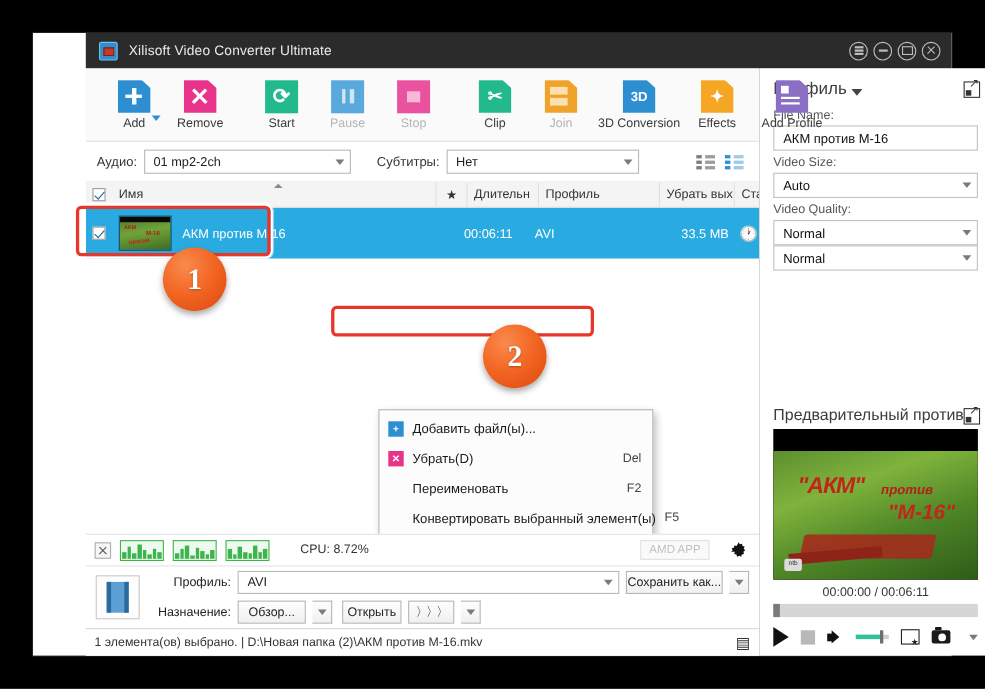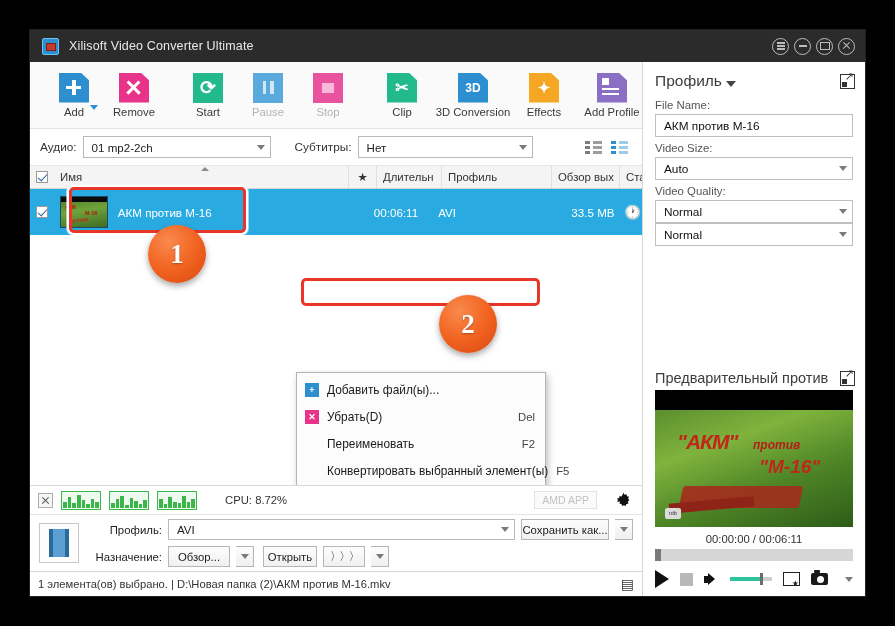--- a/index.html
+++ b/index.html
@@ -9,20 +9,21 @@
     font-family: "Liberation Sans", sans-serif;
     overflow: hidden;
   }
   .app {
     position: absolute;
     left: 30px; top: 30px;
     width: 835px; height: 566px;
     background: #fff;
     display: flex; flex-direction: column;
     box-shadow: 0 0 0 1px #222;
+    padding-left: 48px;
   }
 
   
   .titlebar {
     height: 32px; background: #2b2b2b;
     display: flex; align-items: center;
     flex: 0 0 32px; position: relative;
   }
   .title-icon {
     width: 17px; height: 17px; margin-left: 12px;
@@ -368,20 +369,27 @@
             <div class="tb-lbl dim">Stop</div>
           </div>
         </div>
         <div class="tb-sep"></div>
 
         <div class="tb-group">
           <div class="tb-item">
             <div class="tb-ico doc-shape" style="background:#22b98c;font-size:16px;">✂</div>
             <div class="tb-lbl">Clip</div>
           </div>
+          <div class="tb-item">
+            <div class="tb-ico doc-shape" style="background:#f0a32a;">
+              <span style="position:absolute;left:5px;top:6px;width:16px;height:7px;background:#fde0b0;"></span>
+              <span style="position:absolute;left:5px;top:16px;width:16px;height:7px;background:#fde0b0;"></span>
+            </div>
+            <div class="tb-lbl dim">Join</div>
+          </div>
           <div class="tb-item" style="width:82px">
             <div class="tb-ico doc-shape" style="background:#2e8fd0;font-size:12px;">3D</div>
             <div class="tb-lbl">3D Conversion</div>
           </div>
           <div class="tb-item">
             <div class="tb-ico doc-shape" style="background:#f5a623;font-size:15px;">✦</div>
             <div class="tb-lbl">Effects</div>
           </div>
           <div class="tb-item" style="width:76px">
             <div class="tb-ico doc-shape" style="background:#8a6fc4;">
@@ -436,21 +444,21 @@
         <div class="th" style="width:28px;justify-content:center;">
           <span>★</span>
         </div>
         <div class="th" style="width:65px">
           <span>Длительн</span>
         </div>
         <div class="th" style="width:110px">
           <span>Профиль</span>
         </div>
         <div class="th" style="width:68px">
-          <span>Обзор вых</span>
+          <span>Убрать вых</span>
         </div>
         <div class="th" style="flex:1;border-right:none;">
           <span>Статус</span>
         </div>
       </div>
 
       <div class="tbody">
         <div class="row">
           <div style="width:24px;display:flex;justify-content:center;">
             <span class="chk on"></span>

